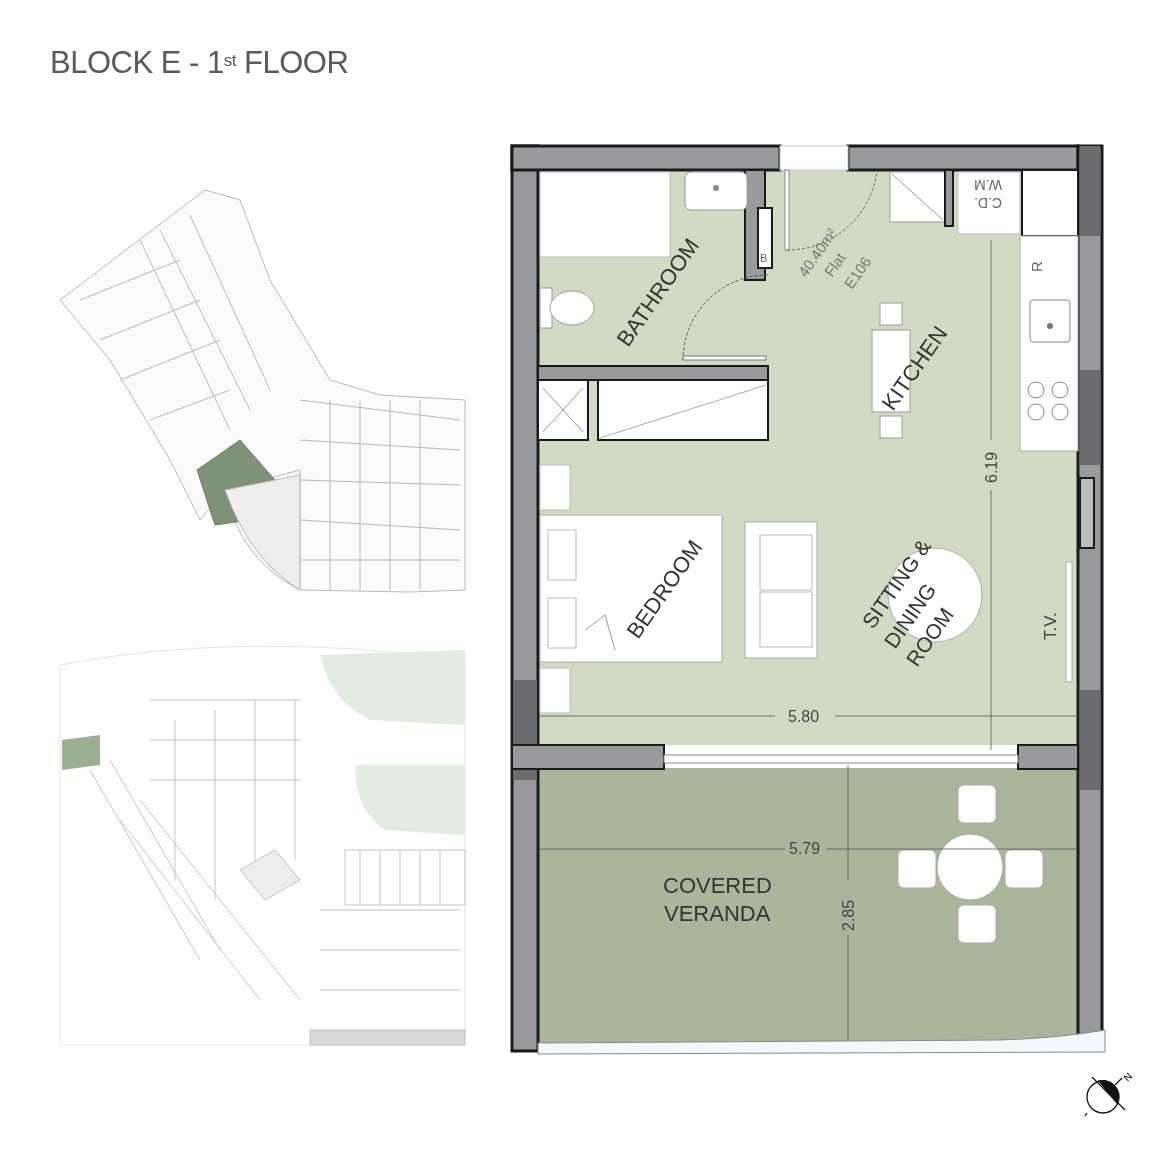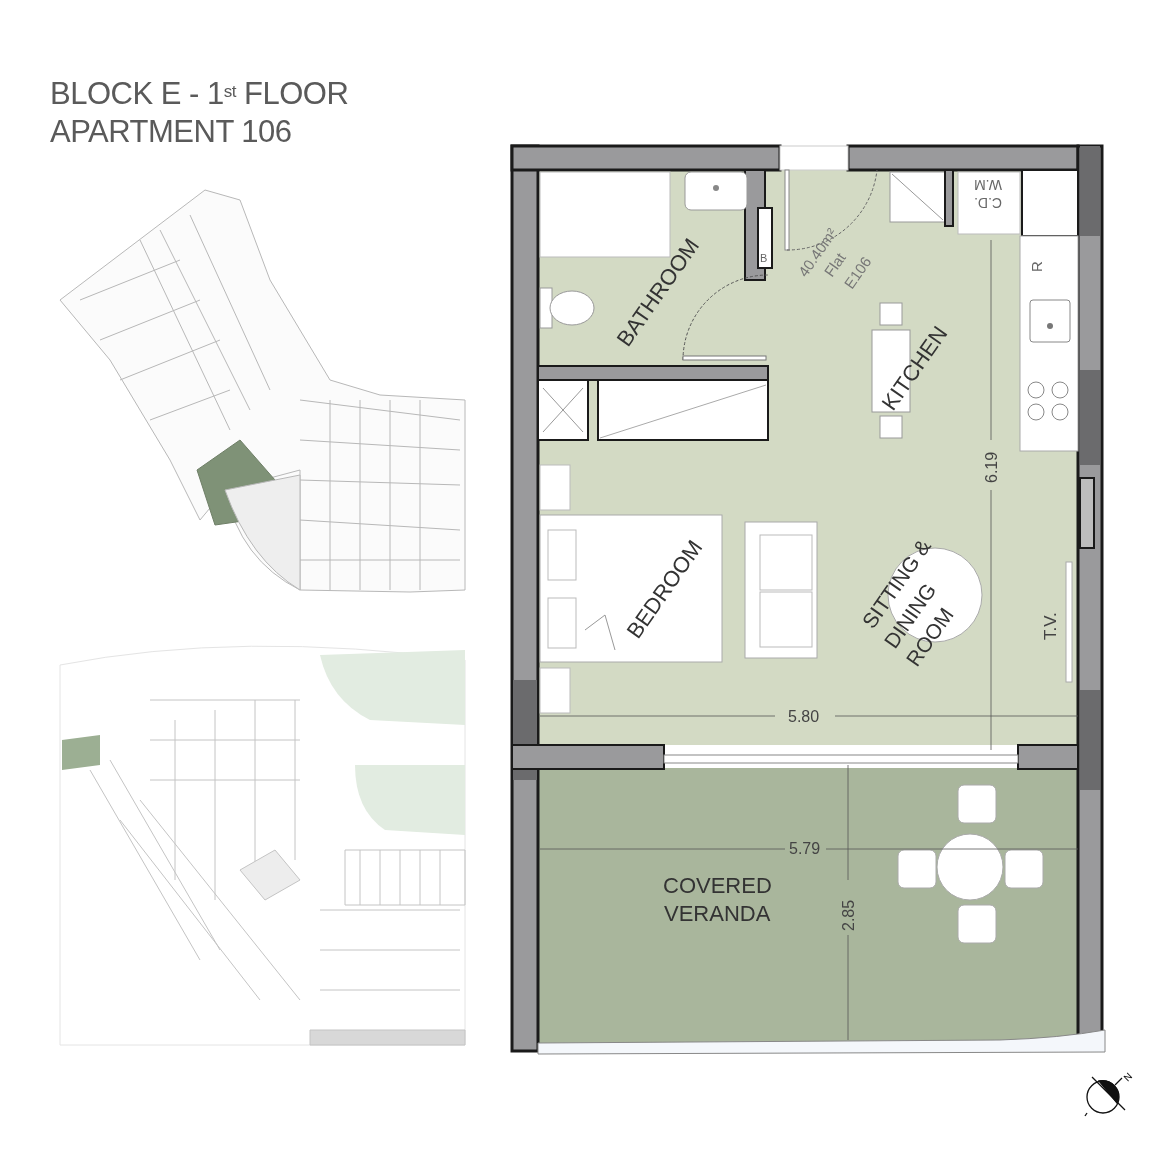--- a/index.html
+++ b/index.html
@@ -1,27 +1,26 @@
 <!DOCTYPE html>
 <html><head>
 <meta charset="utf-8">
 <style>
   html,body{margin:0;padding:0;background:#ffffff;}
   body{width:1170px;height:1170px;position:relative;overflow:hidden;font-family:"Liberation Sans",sans-serif;}
-  .title{position:absolute;left:50px;top:44px;color:#5a5a5a;font-size:31px;line-height:38px;font-weight:400;letter-spacing:-0.5px;margin-top:31px;}
+  .title{position:absolute;left:50px;top:44px;color:#5a5a5a;font-size:31px;line-height:38px;font-weight:400;letter-spacing:-0.5px;}
   .title sup{font-size:17px;vertical-align:top;position:relative;top:-2px;}
   svg{position:absolute;left:0;top:0;}
   .lbl{font-family:"Liberation Sans",sans-serif;fill:#333;}
 </style>
 </head>
 <body>
 
 <div class="title">
   <div><span>BLOCK E - 1</span><sup>st</sup><span> FLOOR</span></div>
-  <div>APARTMENT 106</div>
 </div>
 
 <svg width="1170" height="1170" viewBox="0 0 1170 1170">
 
   <g stroke="#b8b8b8" fill="none" stroke-width="1">
     <path d="M60,300 L205,190 L240,200 L270,280 L330,380 L380,395 L465,400 L465,590 L410,592 L300,590 Q240,560 225,490 L200,520 L170,460 L110,360 Z" fill="#fbfbfb"></path>
     <path d="M140,240 L230,430 M160,230 L250,410 M190,215 L270,390"></path>
     <path d="M80,300 L180,260 M100,340 L200,300 M120,380 L220,340 M150,420 L230,390"></path>
     <path d="M300,400 L460,420 M300,440 L460,450 M300,480 L460,485 M300,520 L460,530 M300,560 L460,560"></path>
     <path d="M330,400 L330,590 M360,400 L360,590 M390,400 L390,590 M420,400 L420,590"></path>

